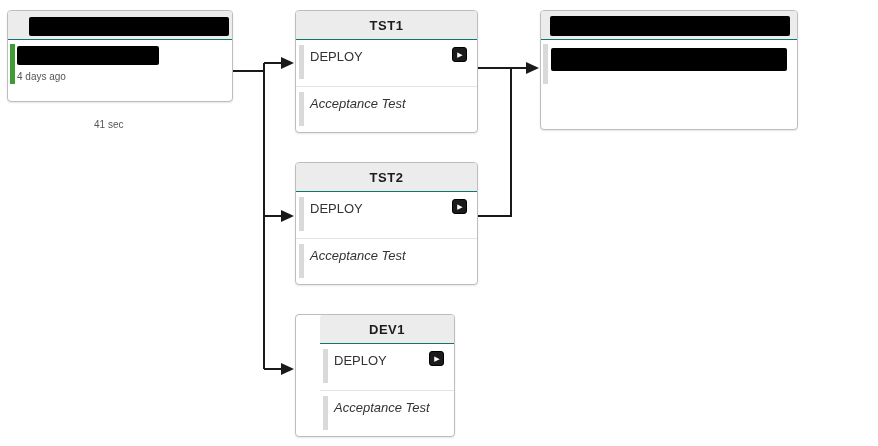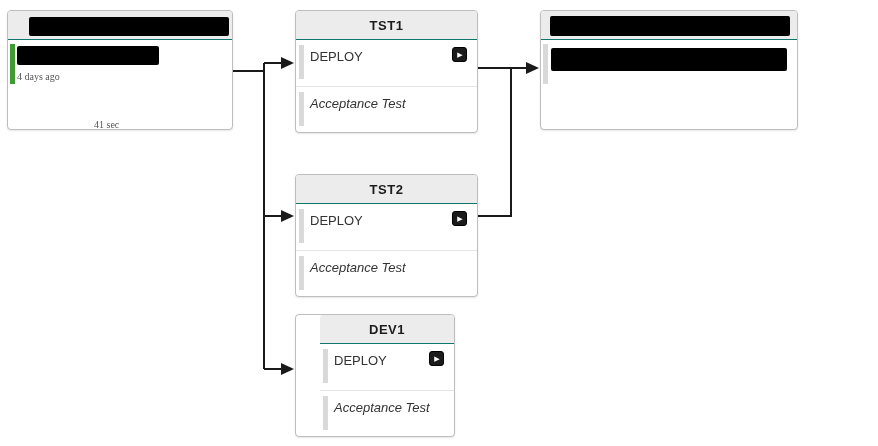--- a/index.html
+++ b/index.html
@@ -68,21 +68,21 @@
       <path d="M478 68 H527"></path>
     </g>
     <g fill="#1a1a1a">
       <polygon points="281,57 294,63 281,69"></polygon>
       <polygon points="281,210 294,216 281,222"></polygon>
       <polygon points="281,363 294,369 281,375"></polygon>
       <polygon points="526,62 539,68 526,74"></polygon>
     </g>
   </svg>
 
-  <div class="card" style="left:7px; top:10px; width:226px; height:120px;font-family:Liberation Serif, serif;">
+  <div class="card" style="left:7px; top:10px; width:226px; height:92px;">
     <div class="card-header">
       <div class="redacted" style="left:21px; top:6px; width:200px; height:19px;"></div>
     </div>
     <div class="card-body" style="height:90px;">
       <div class="green-strip" style="background:#3f9c35;"></div>
       <div class="redacted" style="left:9px; top:6px; width:142px; height:19px;"></div>
       <div class="meta-text" style="left:9px; top:31px;">4 days ago</div>
       <div class="meta-text" style="left:86px; top:31px;margin-top:48px;">41 sec</div>
     </div>
   </div>
@@ -99,21 +99,21 @@
           <span>▶</span>
         </div>
       </div>
       <div class="stage-row">
         <div class="stage-strip"></div>
         <div class="stage-label">Acceptance Test</div>
       </div>
     </div>
   </div>
 
-  <div class="card" style="left:295px; top:174px; width:183px; height:123px;">
+  <div class="card" style="left:295px; top:162px; width:183px; height:123px;">
     <div class="card-header">
       <span>TST2</span>
     </div>
     <div class="card-body">
       <div class="stage-row">
         <div class="stage-strip"></div>
         <div class="stage-label">DEPLOY</div>
         <div class="play-btn">
           <span>▶</span>
         </div>

